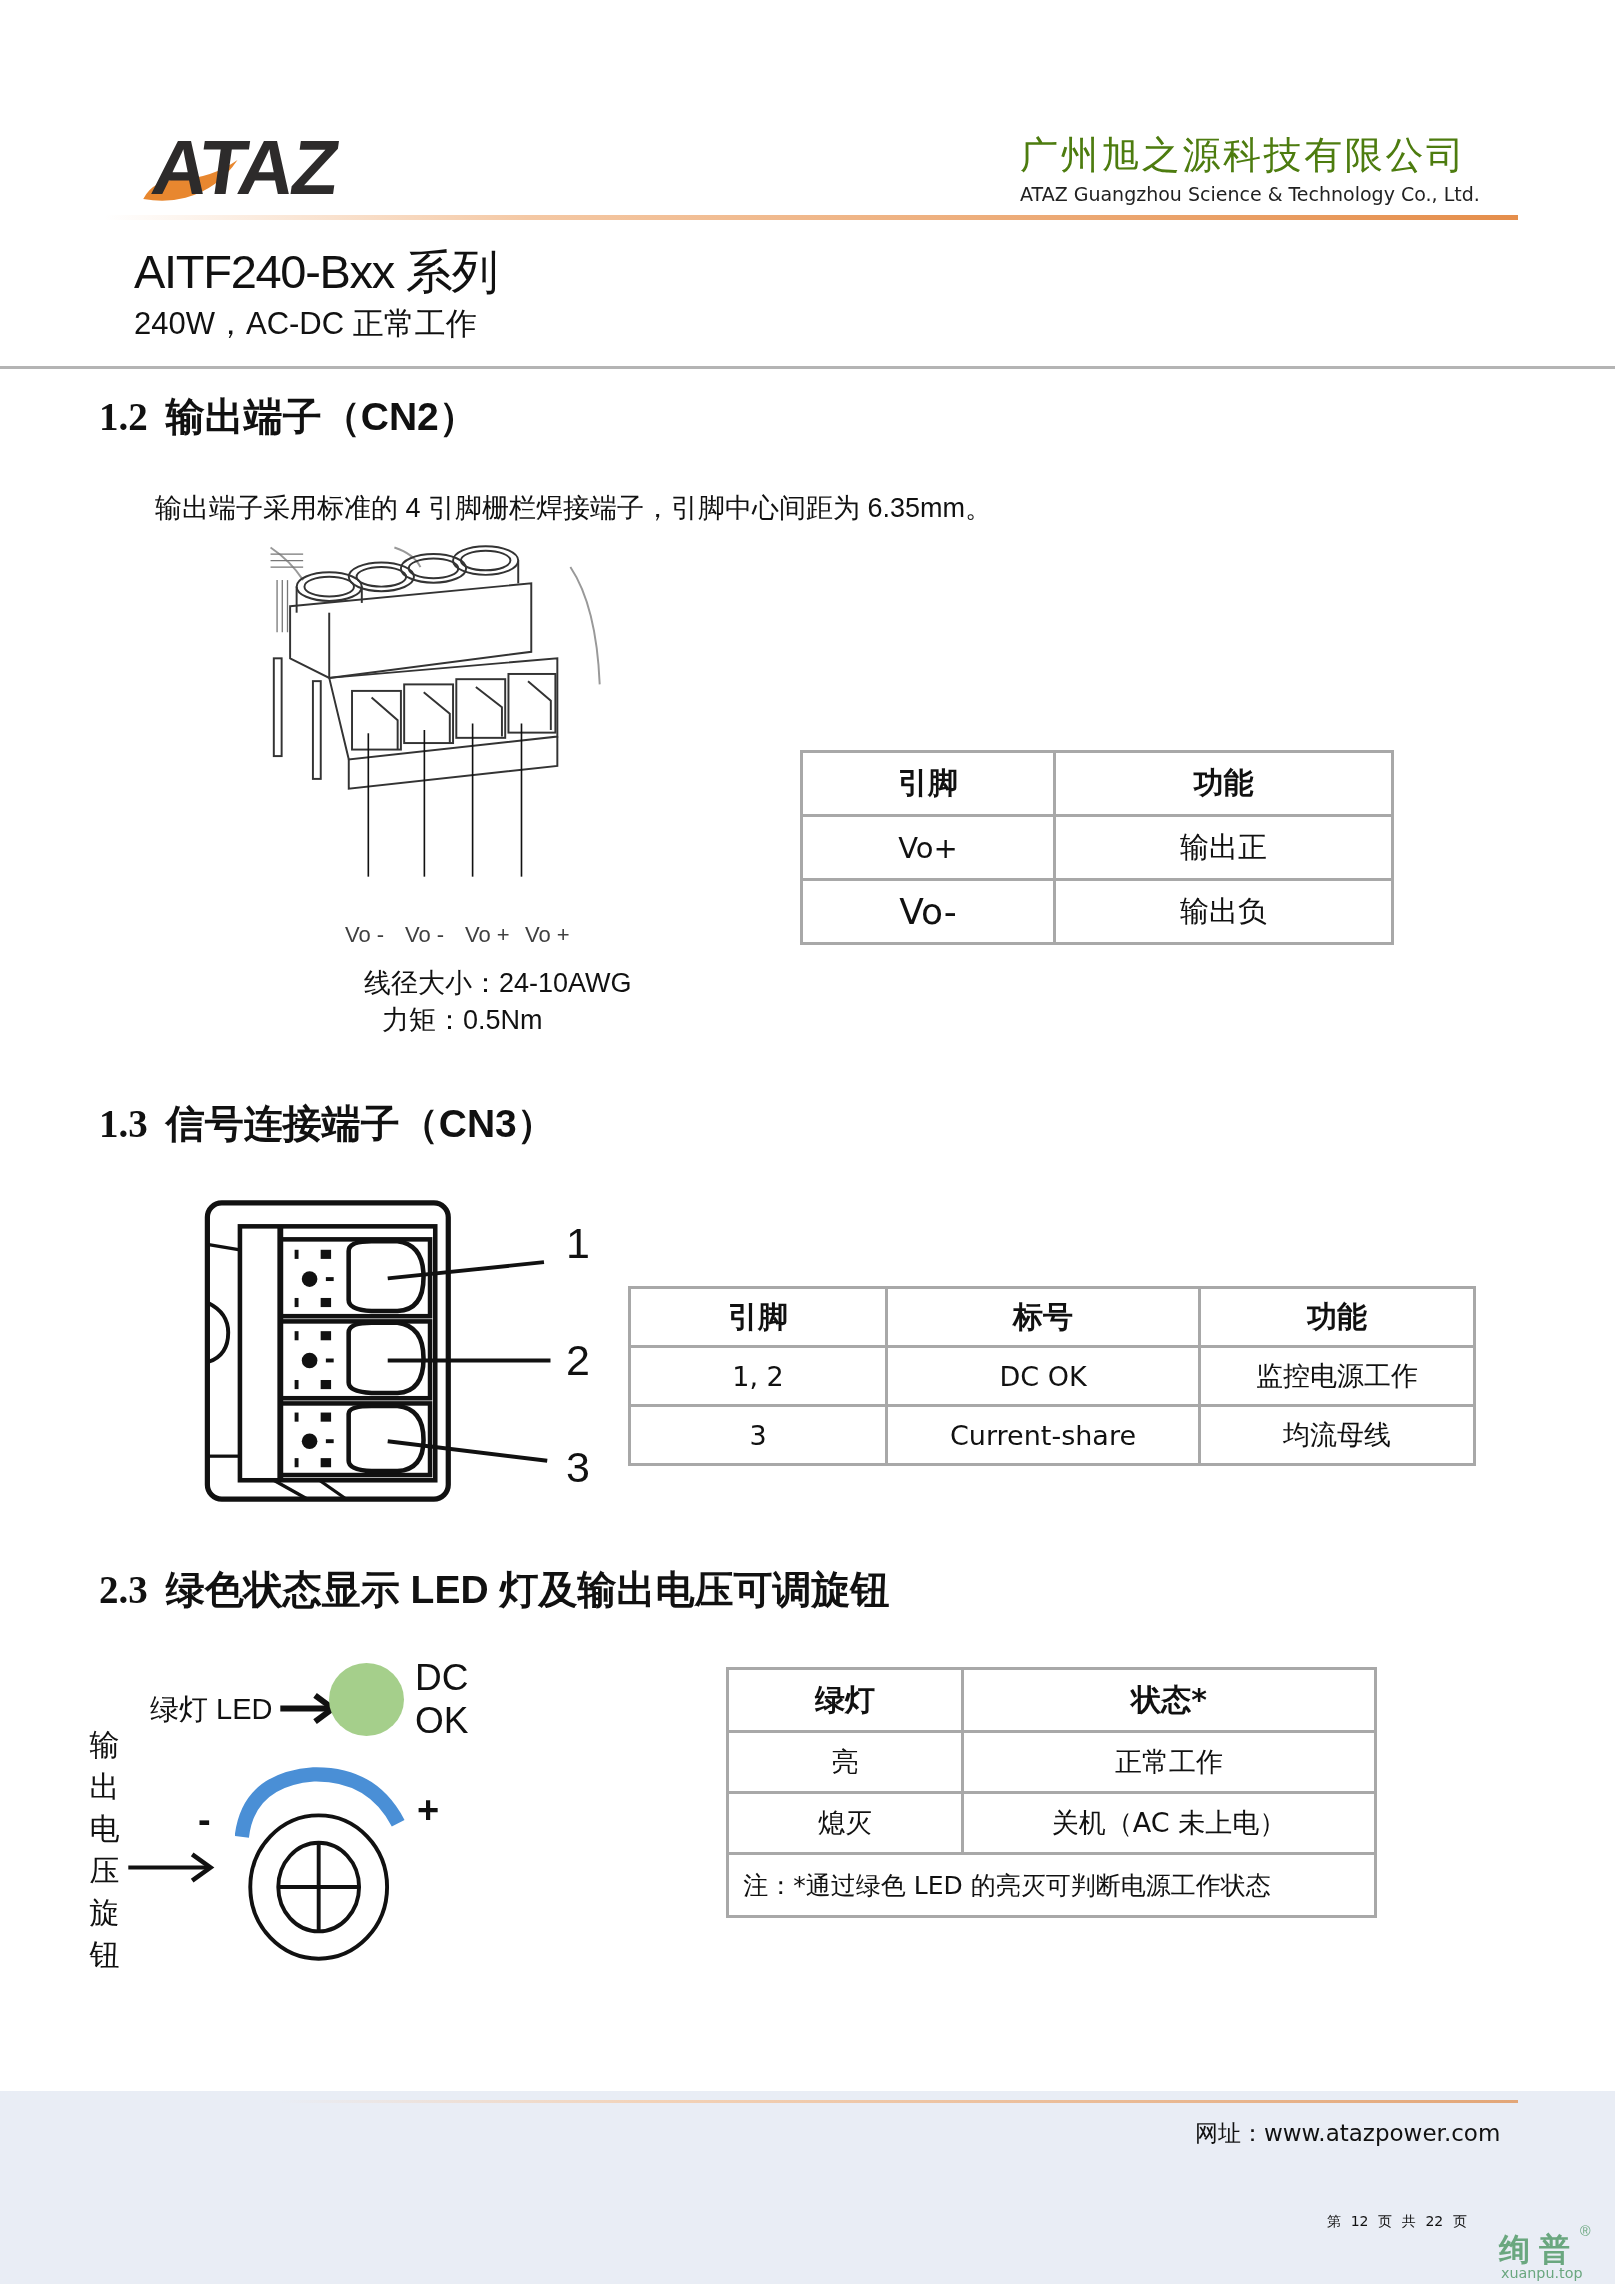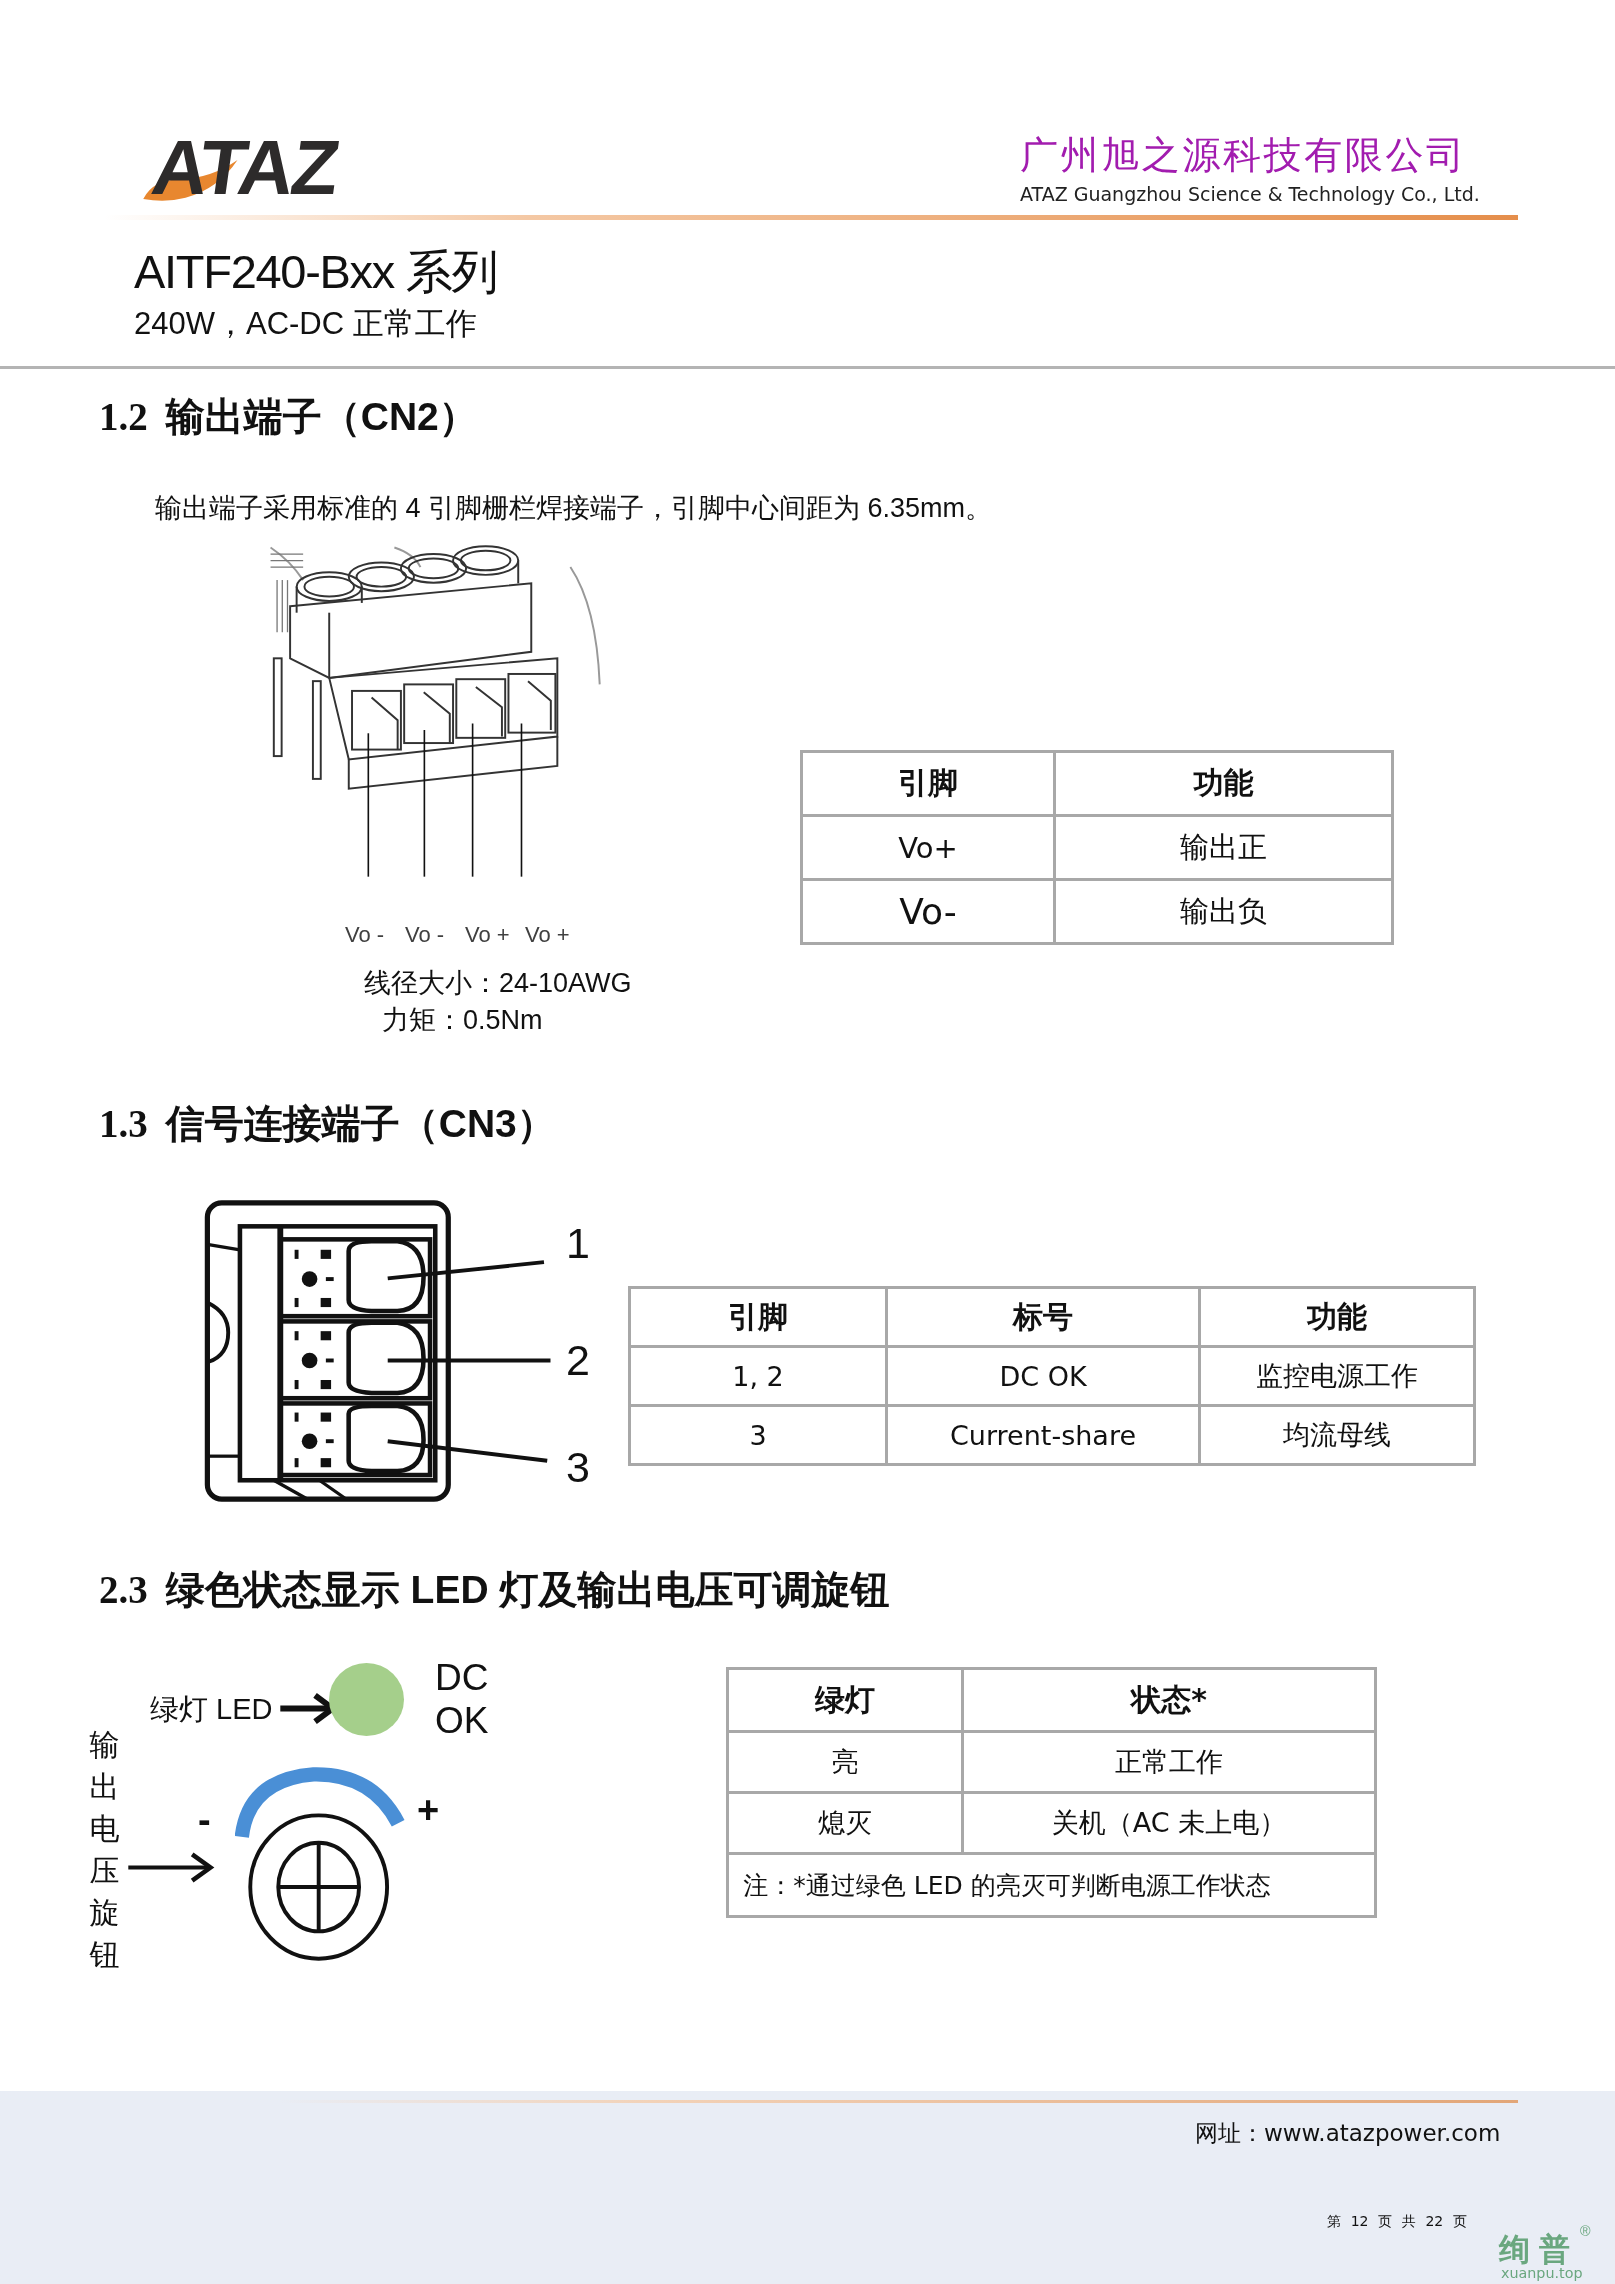--- a/index.html
+++ b/index.html
@@ -4,21 +4,21 @@
 <style>
   * { box-sizing: border-box; margin: 0; padding: 0; }
   html, body { width: 1616px; height: 2284px; background: #ffffff; overflow: hidden; }
   body { position: relative; font-family: "Liberation Sans", "DejaVu Sans", sans-serif; color: #111; }
   .abs { position: absolute; }
 
   
   .logo { left: 140px; top: 134px; width: 215px; height: 72px; }
   .logo-text { position: absolute; left: 13px; top: -5.2px; font-family: "Liberation Sans", sans-serif; font-weight: 700; font-size: 77px; letter-spacing: -2.6px; color: #2d2b2b; transform: skewX(-8deg); line-height: 1; }
   .logo-swoosh { position: absolute; left: 0; top: 26px; }
-  .company-cn { left: 1020px; top: 130px; font-family: "DejaVu Sans", sans-serif; font-size: 38px; color: #a21caf; letter-spacing: 2.6px; }
+  .company-cn { left: 1020px; top: 130px; font-family: "DejaVu Sans", sans-serif; font-size: 38px; color: #4d7c0f; letter-spacing: 2.6px; }
   .company-en { left: 1020px; top: 183px; font-family: "DejaVu Sans", sans-serif; font-size: 19px; color: #222; }
   .header-rule { left: 104px; top: 215px; width: 1414px; height: 5.2px; background: linear-gradient(to right, rgba(241,180,130,0) 0%, #f4c8a4 30%, #e58e4b 100%); }
 
   .product-title { left: 134px; top: 241px; font-size: 47px; letter-spacing: -1.3px; }
   .product-sub { left: 134px; top: 303px; font-size: 31px; }
   .gray-rule { left: 0; top: 366px; width: 1616px; height: 2.6px; background: #b4b4b4; }
 
   
   .sec-h { font-weight: 700; font-size: 39px; }
   .sec-num { font-family: "Liberation Serif", serif; font-weight: 700; margin-right: 18px; }
@@ -223,21 +223,21 @@
 <div class="abs sec-h" style="left:99px; top:1563px;">
   <span class="sec-num">2.3</span><span>绿色状态显示 LED 灯及输出电压可调旋钮</span>
 </div>
 
 <div class="abs" style="left:150px; top:1690px; font-size:29px;">绿灯 LED</div>
 <svg class="abs" style="left:279px; top:1692px;" width="59" height="33" viewBox="0 0 90 50">
   <line x1="2" y1="25" x2="80" y2="25" stroke="#111" stroke-width="9"></line>
   <polyline points="55,5 82,25 55,45" fill="none" stroke="#111" stroke-width="9"></polyline>
 </svg>
 <div class="abs" style="left:329px; top:1663px; width:75px; height:73px; border-radius:50%; background:#a5cf8b;"></div>
-<div class="abs" style="left:435px; top:1656px; font-size:37px; line-height:43px;">
+<div class="abs" style="left:415px; top:1656px; font-size:37px; line-height:43px;">
   <div>DC</div>
   <div>OK</div>
 </div>
 
 <div class="abs" style="left:85px; top:1724px; font-size:30px; line-height:42px; width:39px; text-align:center;">
   <div>输</div>
   <div>出</div>
   <div>电</div>
   <div>压</div>
   <div>旋</div>

